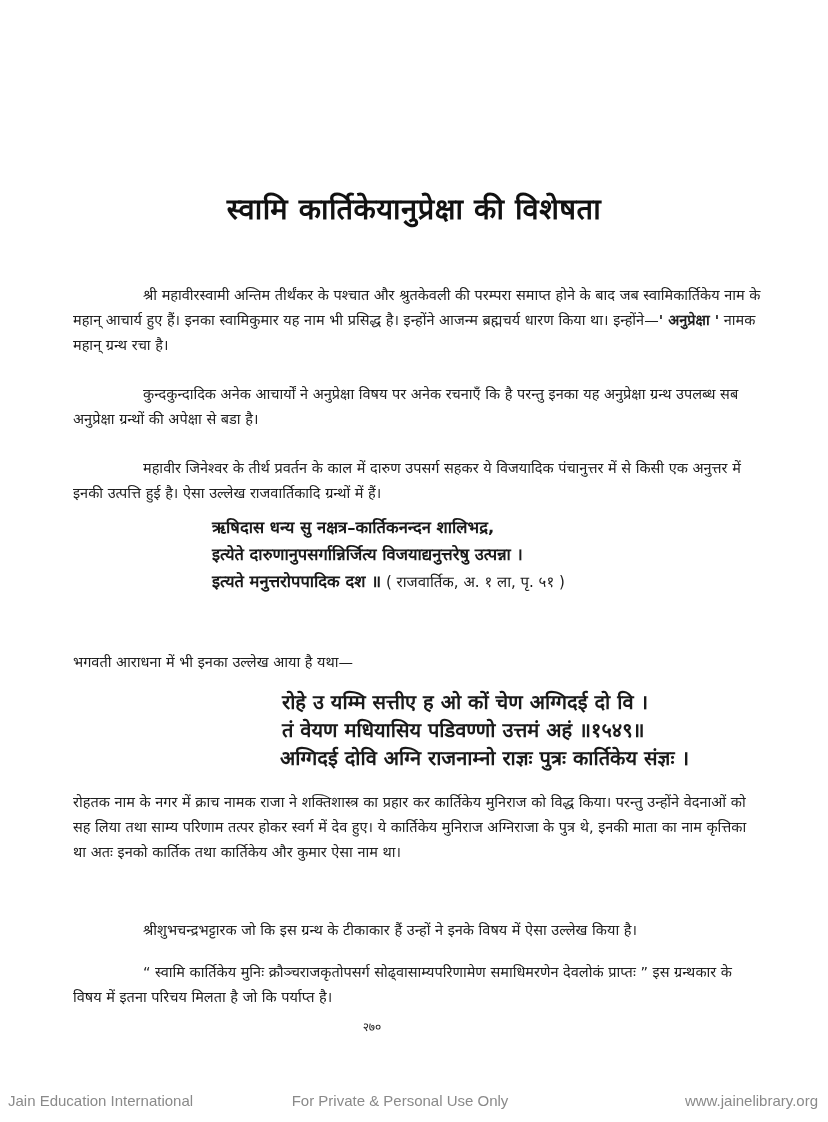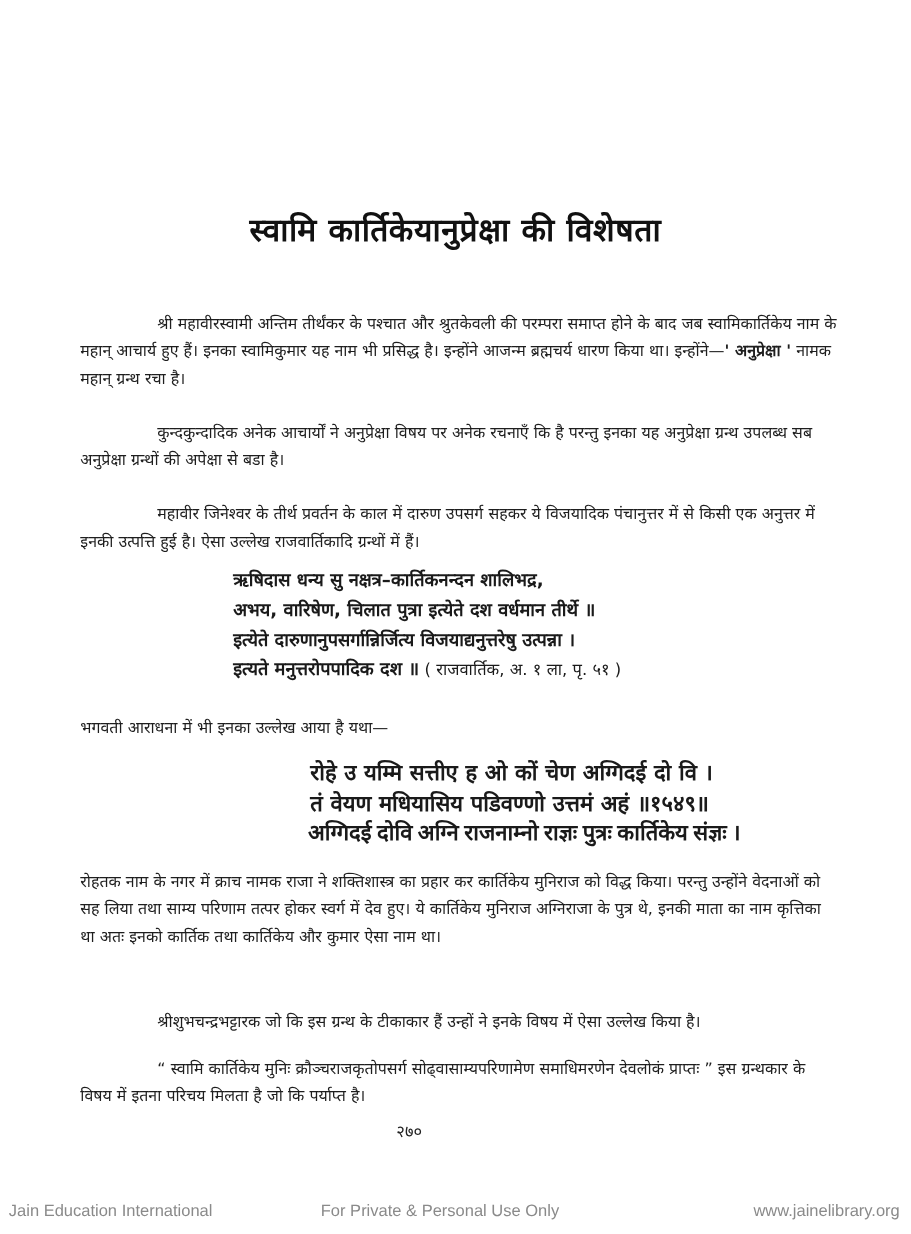--- a/index.html
+++ b/index.html
@@ -23,21 +23,21 @@
     }
     .verse .line, .verse2 .line { display: block; white-space: nowrap; }
     .verse .ref { font-weight: normal; font-size: 15px; }
     .verse2 {
       position: absolute; left: 282px; width: 420px;
       font-size: 20px; line-height: 28px; font-weight: bold; color: #1a1a1a;
     }
     .bold { font-weight: bold; }
     .pageno {
       position: absolute; left: 0; top: 1018px; width: 744px; text-align: center;
-      font-size: 15px; color: #222;
+      font-size: 12px; color: #222;
     }
     .footer {
       position: absolute; top: 1092px; font-family: "Liberation Sans", sans-serif;
       font-size: 15px; color: #8a8a8a;
     }
     .footer.left { left: 8px; }
     .footer.center { left: 0; width: 800px; text-align: center; }
     .footer.right { right: 10px; }
   </style>
 </head>
@@ -50,31 +50,30 @@
   <div class="para indent" style="top:283px;">
     <span>श्री महावीरस्वामी अन्तिम तीर्थंकर के पश्चात और श्रुतकेवली की परम्परा समाप्त होने के बाद जब स्वामिकार्तिकेय नाम के महान् आचार्य हुए हैं। इनका स्वामिकुमार यह नाम भी प्रसिद्ध है। इन्होंने आजन्म ब्रह्मचर्य धारण किया था। इन्होंने—</span><span class="bold">' अनुप्रेक्षा '</span><span> नामक महान् ग्रन्थ रचा है।</span>
   </div>
 
   <div class="para indent" style="top:382px;">कुन्दकुन्दादिक अनेक आचार्यों ने अनुप्रेक्षा विषय पर अनेक रचनाएँ कि है परन्तु इनका यह अनुप्रेक्षा ग्रन्थ उपलब्ध सब अनुप्रेक्षा ग्रन्थों की अपेक्षा से बडा है।</div>
 
   <div class="para indent" style="top:456px;">महावीर जिनेश्वर के तीर्थ प्रवर्तन के काल में दारुण उपसर्ग सहकर ये विजयादिक पंचानुत्तर में से किसी एक अनुत्तर में इनकी उत्पत्ति हुई है। ऐसा उल्लेख राजवार्तिकादि ग्रन्थों में हैं।</div>
 
   <div class="verse" style="top:514px;">
     <span class="line">ऋषिदास धन्य सु नक्षत्र–कार्तिकनन्दन शालिभद्र,</span>
-    <span class="line">अभय, वारिषेण, चिलात पुत्रा इत्येते दश वर्धमान तीर्थे ॥</span>
     <span class="line">इत्येते दारुणानुपसर्गान्निर्जित्य विजयाद्यनुत्तरेषु उत्पन्ना ।</span>
     <span class="line"><span>इत्यते मनुत्तरोपपादिक दश ॥</span><span class="ref"> ( राजवार्तिक, अ. १ ला, पृ. ५१ )</span></span>
   </div>
 
   <div class="para" style="top:650px;">भगवती आराधना में भी इनका उल्लेख आया है यथा—</div>
 
   <div class="verse2" style="top:688px;">
     <span class="line">रोहे उ यम्मि सत्तीए ह ओ कों चेण अग्गिदई दो वि ।</span>
     <span class="line">तं वेयण मधियासिय पडिवण्णो उत्तमं अहं ॥१५४९॥</span>
-    <span class="line" style="margin-left:-2px;font-family:Liberation Serif, serif;">अग्गिदई दोवि अग्नि राजनाम्नो राज्ञः पुत्रः कार्तिकेय संज्ञः ।</span>
+    <span class="line" style="margin-left:-2px;">अग्गिदई दोवि अग्नि राजनाम्नो राज्ञः पुत्रः कार्तिकेय संज्ञः ।</span>
   </div>
 
   <div class="para" style="top:790px;">रोहतक नाम के नगर में क्राच नामक राजा ने शक्तिशास्त्र का प्रहार कर कार्तिकेय मुनिराज को विद्ध किया। परन्तु उन्होंने वेदनाओं को सह लिया तथा साम्य परिणाम तत्पर होकर स्वर्ग में देव हुए। ये कार्तिकेय मुनिराज अग्निराजा के पुत्र थे, इनकी माता का नाम कृत्तिका था अतः इनको कार्तिक तथा कार्तिकेय और कुमार ऐसा नाम था।</div>
 
   <div class="para indent" style="top:918px;">श्रीशुभचन्द्रभट्टारक जो कि इस ग्रन्थ के टीकाकार हैं उन्हों ने इनके विषय में ऐसा उल्लेख किया है।</div>
 
   <div class="para indent" style="top:960px;">“ स्वामि कार्तिकेय मुनिः क्रौञ्चराजकृतोपसर्ग सोढ्वासाम्यपरिणामेण समाधिमरणेन देवलोकं प्राप्तः ” इस ग्रन्थकार के विषय में इतना परिचय मिलता है जो कि पर्याप्त है।</div>
 
   <div class="pageno">२७०</div>
 

